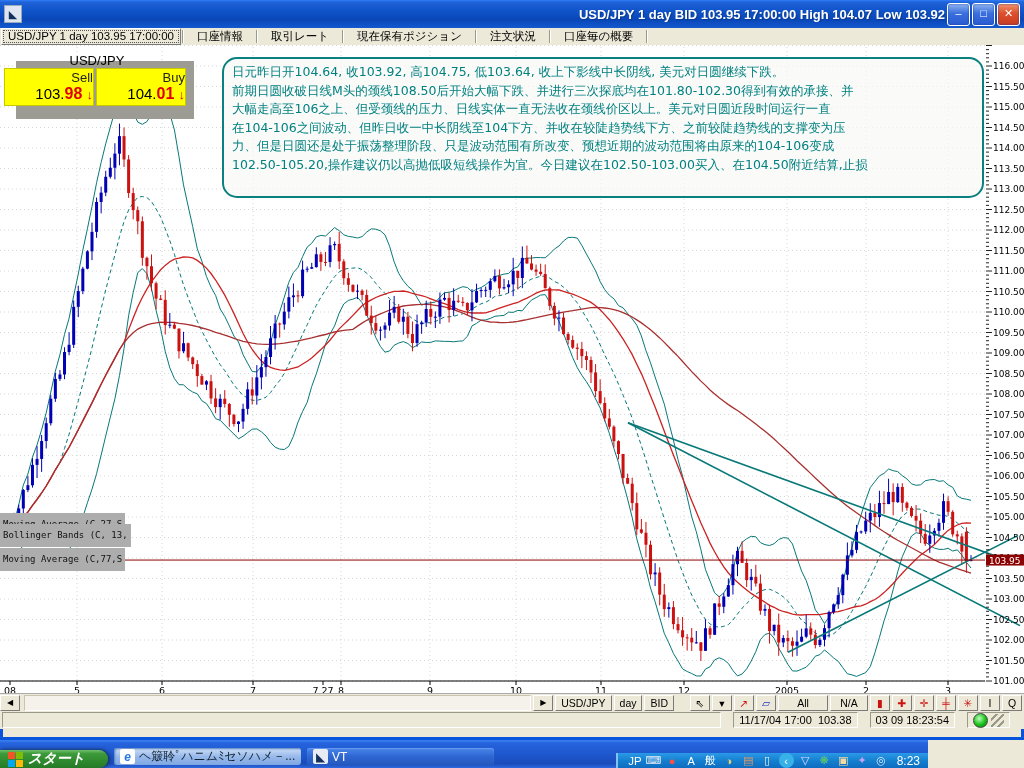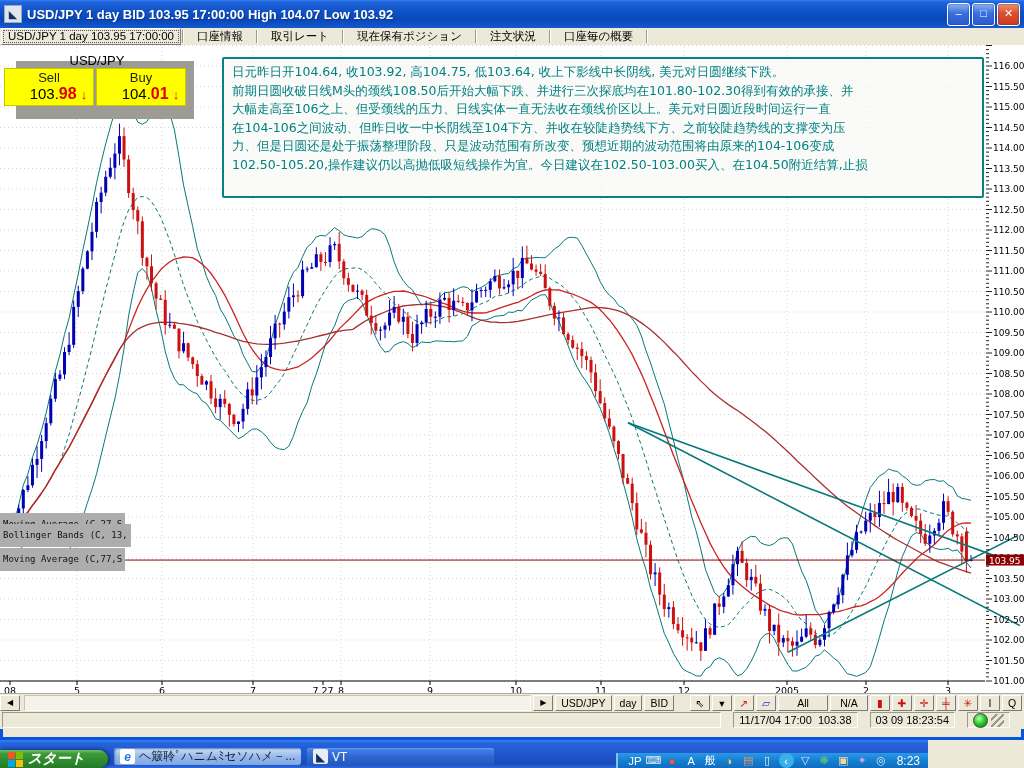--- a/index.html
+++ b/index.html
@@ -9,49 +9,49 @@
   
   #app-window{position:absolute;left:0;top:0;width:1024px;height:740px;
     box-sizing:border-box;border:3px solid #0855dd;border-top:0;background:#ece9d8;}
   
   .titlebar{position:absolute;left:-3px;top:0;width:1024px;height:28px;
     background:linear-gradient(180deg,#2f7df6 0%,#2062d8 8%,#0f53c9 40%,#0a47b8 70%,#1459cf 100%);
     display:flex;align-items:center;padding:0 4px;box-sizing:border-box;}
   .titlebar .app-icon{width:16px;height:16px;background:#dfe6f2;border:1px solid #9ab;
     display:flex;align-items:center;justify-content:center;font-size:11px;color:#16305e;margin-right:5px;}
   .titlebar .title-text{color:#fff;font-size:13px;font-weight:bold;flex:1;
-    text-shadow:1px 1px 1px #0a3a8c;white-space:nowrap;overflow:hidden;}
+    text-shadow:1px 1px 1px #0a3a8c;white-space:nowrap;overflow:hidden;text-align:right;}
   .winbtn{width:21px;height:21px;margin-left:2px;border-radius:3px;border:1px solid #fff;
     color:#fff;font-size:11px;line-height:19px;text-align:center;
     background:linear-gradient(180deg,#8fb3ef,#3a6fdd 45%,#2a5ad0);box-shadow:inset 0 0 2px #1a3f9c;}
   .winbtn.close{background:linear-gradient(180deg,#f0936f,#dd4f2c 45%,#c83c22);}
   
   .toolbar{position:absolute;left:-3px;top:28px;width:1024px;height:17px;background:#ece9d8;
     display:flex;align-items:center;font-size:11.5px;border-bottom:1px solid #d4d0be;}
   .tbbtn{border:1px solid;border-color:#fff #7a7a7a #7a7a7a #fff;background:#ece9d8;
     outline:1px dotted #555;outline-offset:-3px;padding:0 6px;height:15px;line-height:15px;margin-left:1px;white-space:nowrap;}
   .tbitem{padding:0 12px;height:15px;line-height:15px;white-space:nowrap;}
   .tbsep{width:0;height:13px;border-left:1px solid #9a9a8a;border-right:1px solid #fff;margin:0 1px;}
 
   
   #chartarea{position:absolute;left:-3px;top:45px;width:1024px;height:648px;background:#ffffff;overflow:hidden;}
   #chart-svg{position:absolute;left:0;top:0;}
   
   #quote-panel{position:absolute;left:4px;top:8px;width:186px;}
   #quote-shadow{position:absolute;left:12px;top:8px;width:178px;height:58px;background:#9c9c94;}
   #quote-symbol{position:relative;text-align:center;font-size:13px;color:#000;background:transparent;height:15px;}
   .quote-row{position:relative;display:flex;}
-  .quote-cell{width:88px;background:#ffff00;border:1px solid #c8c800;margin-right:2px;text-align:center;padding:1px 0 2px;}
+  .quote-cell{width:88px;background:#ffff00;border:1px solid #c8c800;margin-right:2px;text-align:right;padding:1px 0 2px;}
   .quote-head{font-size:13px;color:#222;}
   .quote-price{font-size:15px;color:#000;white-space:nowrap;padding-left:19px;}
   .quote-pips{color:#e00000;font-size:16px;font-weight:bold;}
   .quote-arrow{color:#e00000;font-size:13px;font-weight:bold;}
   
   #commentary{position:absolute;left:222px;top:12px;width:762px;height:141px;box-sizing:border-box;
-    border:2px solid #0a8080;border-radius:2px;background:rgba(248,250,246,0.72);
+    border:2px solid #0a8080;border-radius:15px;background:rgba(248,250,246,0.72);
     padding:4px 8px;color:#008080;font-size:12.5px;line-height:18.6px;
     font-family:"DejaVu Sans",sans-serif;}
   
   .ind-label{position:absolute;left:0;background:#adadad;color:#111;
     font-family:"DejaVu Sans Mono",monospace;font-size:9px;padding:6px 3px;line-height:11px;white-space:nowrap;}
 
   
   #chart-toolbar{position:absolute;left:-3px;top:693px;width:1024px;height:18px;background:#ece9d8;
     display:flex;align-items:center;box-sizing:border-box;
     border-top:1px solid #aaa;}

